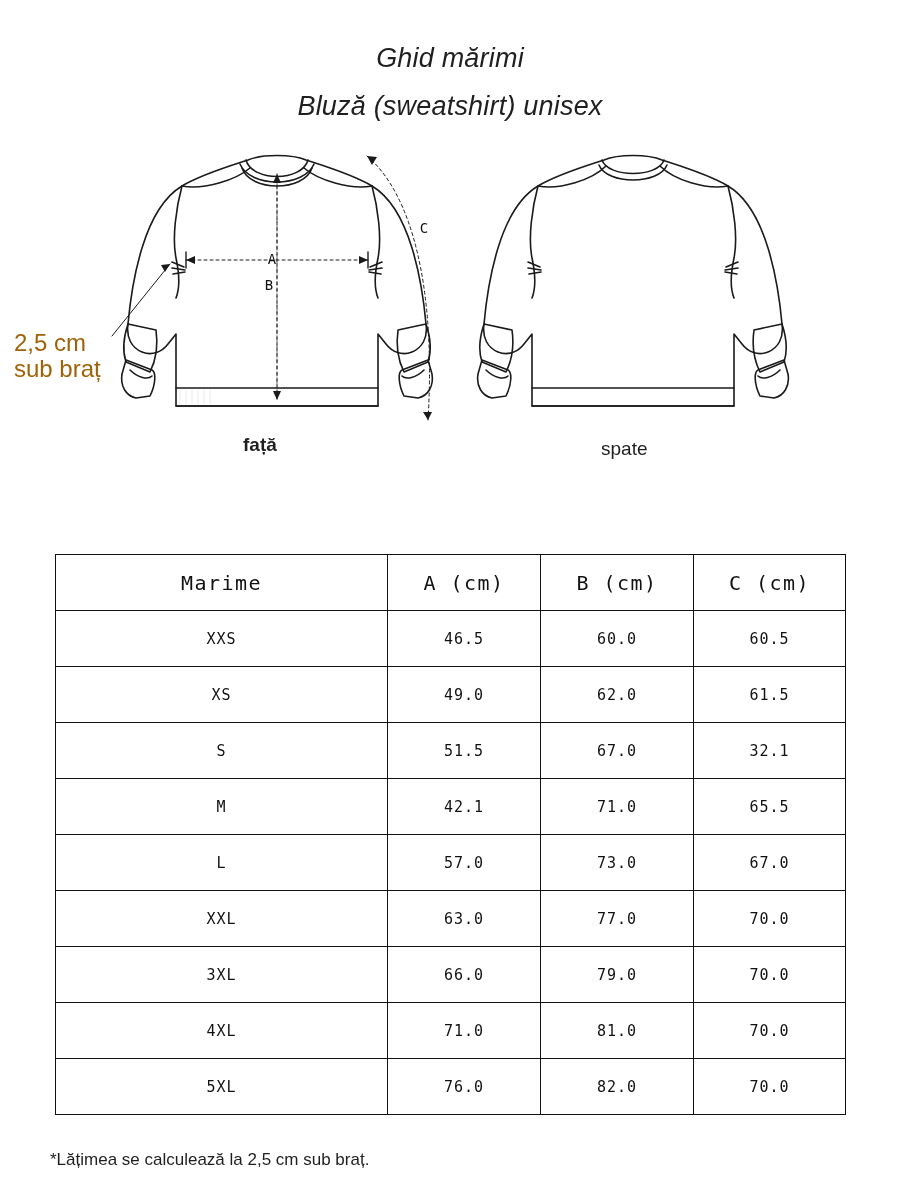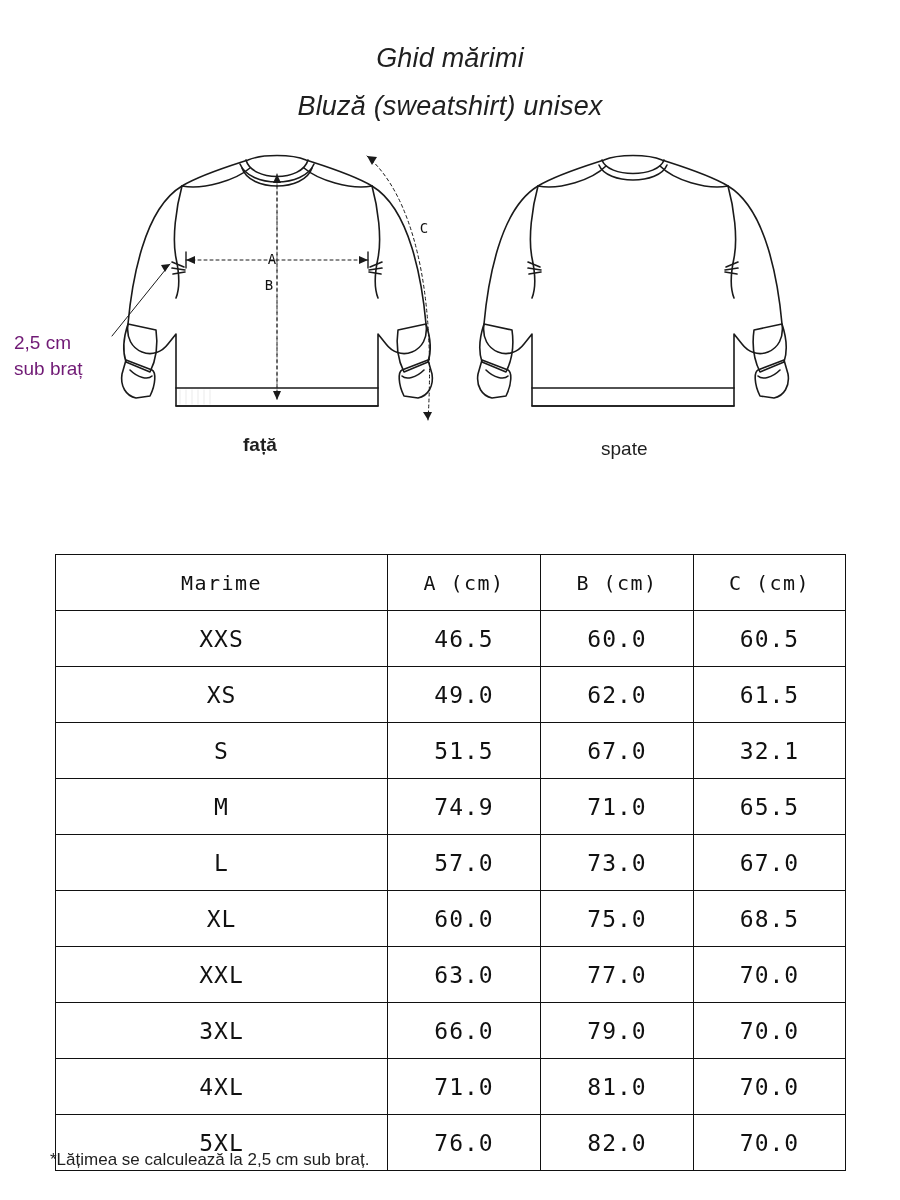--- a/index.html
+++ b/index.html
@@ -41,23 +41,23 @@
     height: 345px;
     margin-top: 8px;
   }
   .illustration svg {
     display: block;
   }
   .note-left {
     position: absolute;
     left: 14px;
     top: 192px;
-    font-size: 19px;
+    font-size: 24px;
     line-height: 26px;
-    color: #701a75;
+    color: #a16207;
     width: 115px;
   }
   .cap-fata {
     position: absolute;
     left: 243px;
     top: 296px;
     font-size: 19px;
     color: #1f1f1f;
     font-weight: bold;
   }
@@ -79,21 +79,21 @@
   table.size-table {
     border-collapse: collapse;
     width: 790px;
     table-layout: fixed;
   }
   table.size-table th,
   table.size-table td {
     border: 1px solid #111111;
     text-align: center;
     font-family: "DejaVu Sans Mono", "Liberation Mono", monospace;
-    font-size: 23px;
+    font-size: 15px;
     font-weight: 400;
     color: #111111;
     height: 55px;
     padding: 0;
     letter-spacing: 1px;
   }
   table.size-table th {
     font-size: 20px;
     letter-spacing: 1.5px;
   }
@@ -290,37 +290,31 @@
           <td>61.5</td>
         </tr>
         <tr>
           <td>S</td>
           <td>51.5</td>
           <td>67.0</td>
           <td>32.1</td>
         </tr>
         <tr>
           <td>M</td>
-          <td>74.9</td>
+          <td>42.1</td>
           <td>71.0</td>
           <td>65.5</td>
         </tr>
         <tr>
           <td>L</td>
           <td>57.0</td>
           <td>73.0</td>
           <td>67.0</td>
         </tr>
         <tr>
-          <td>XL</td>
-          <td>60.0</td>
-          <td>75.0</td>
-          <td>68.5</td>
-        </tr>
-        <tr>
           <td>XXL</td>
           <td>63.0</td>
           <td>77.0</td>
           <td>70.0</td>
         </tr>
         <tr>
           <td>3XL</td>
           <td>66.0</td>
           <td>79.0</td>
           <td>70.0</td>

